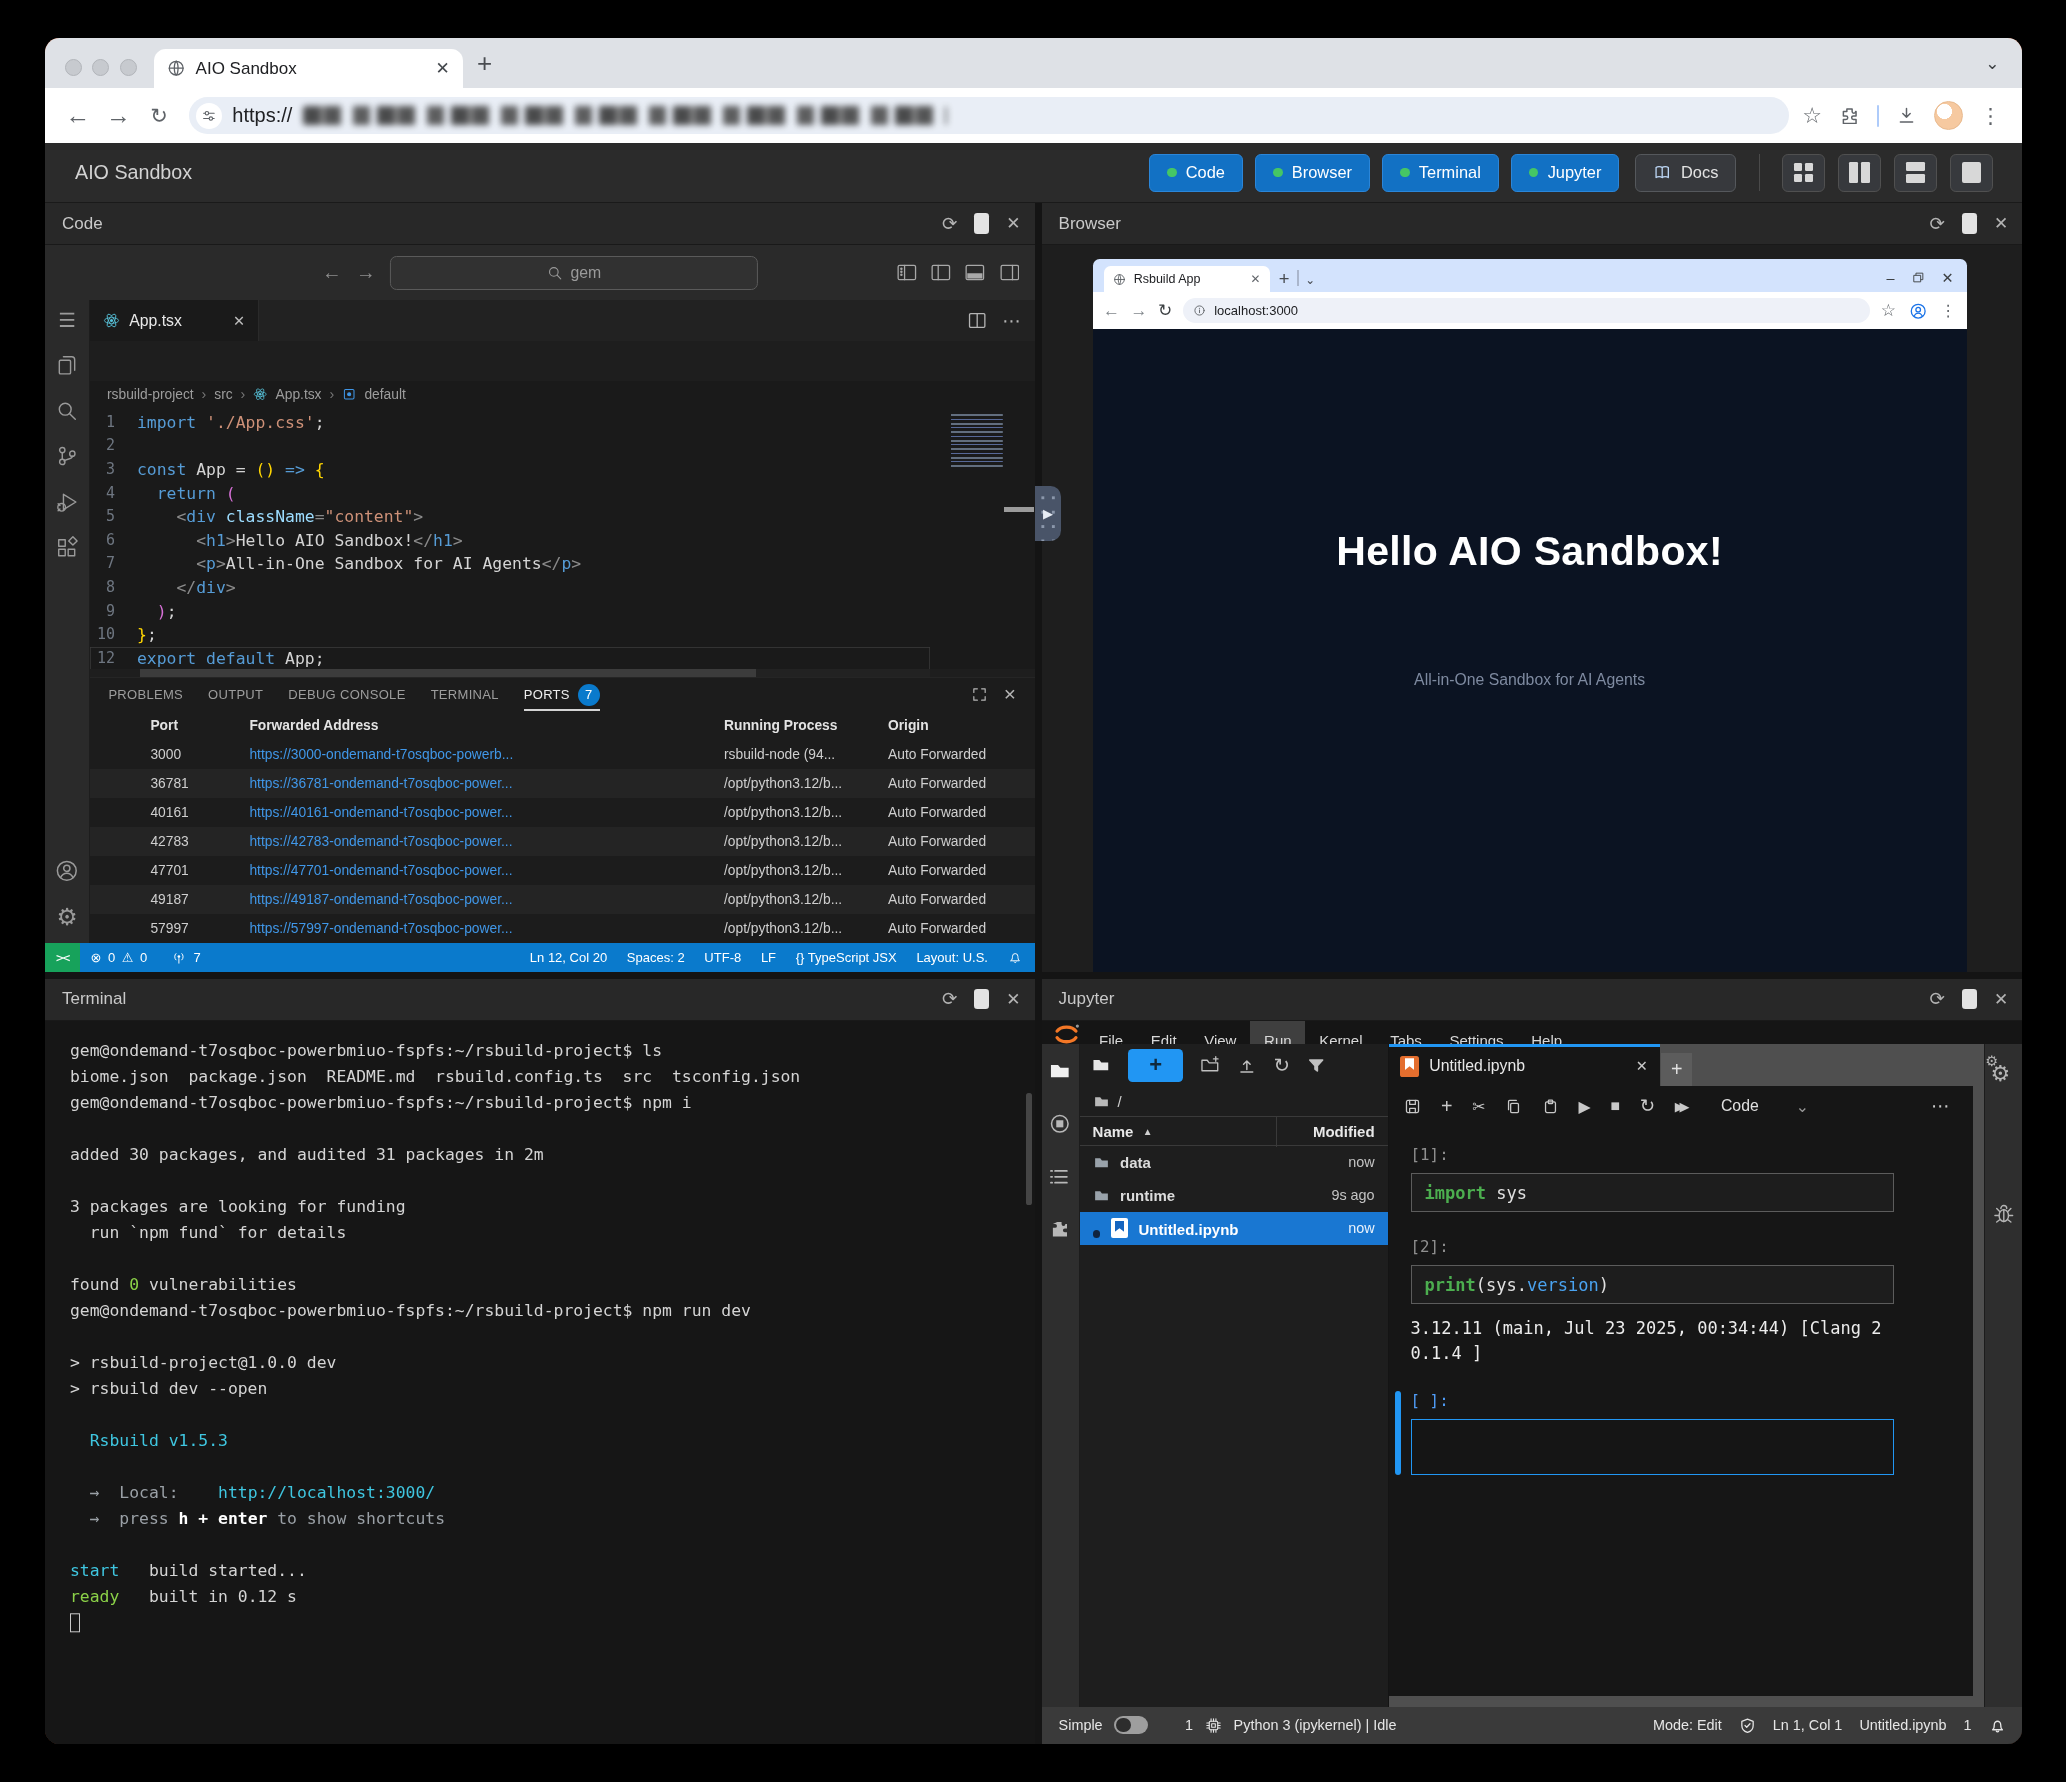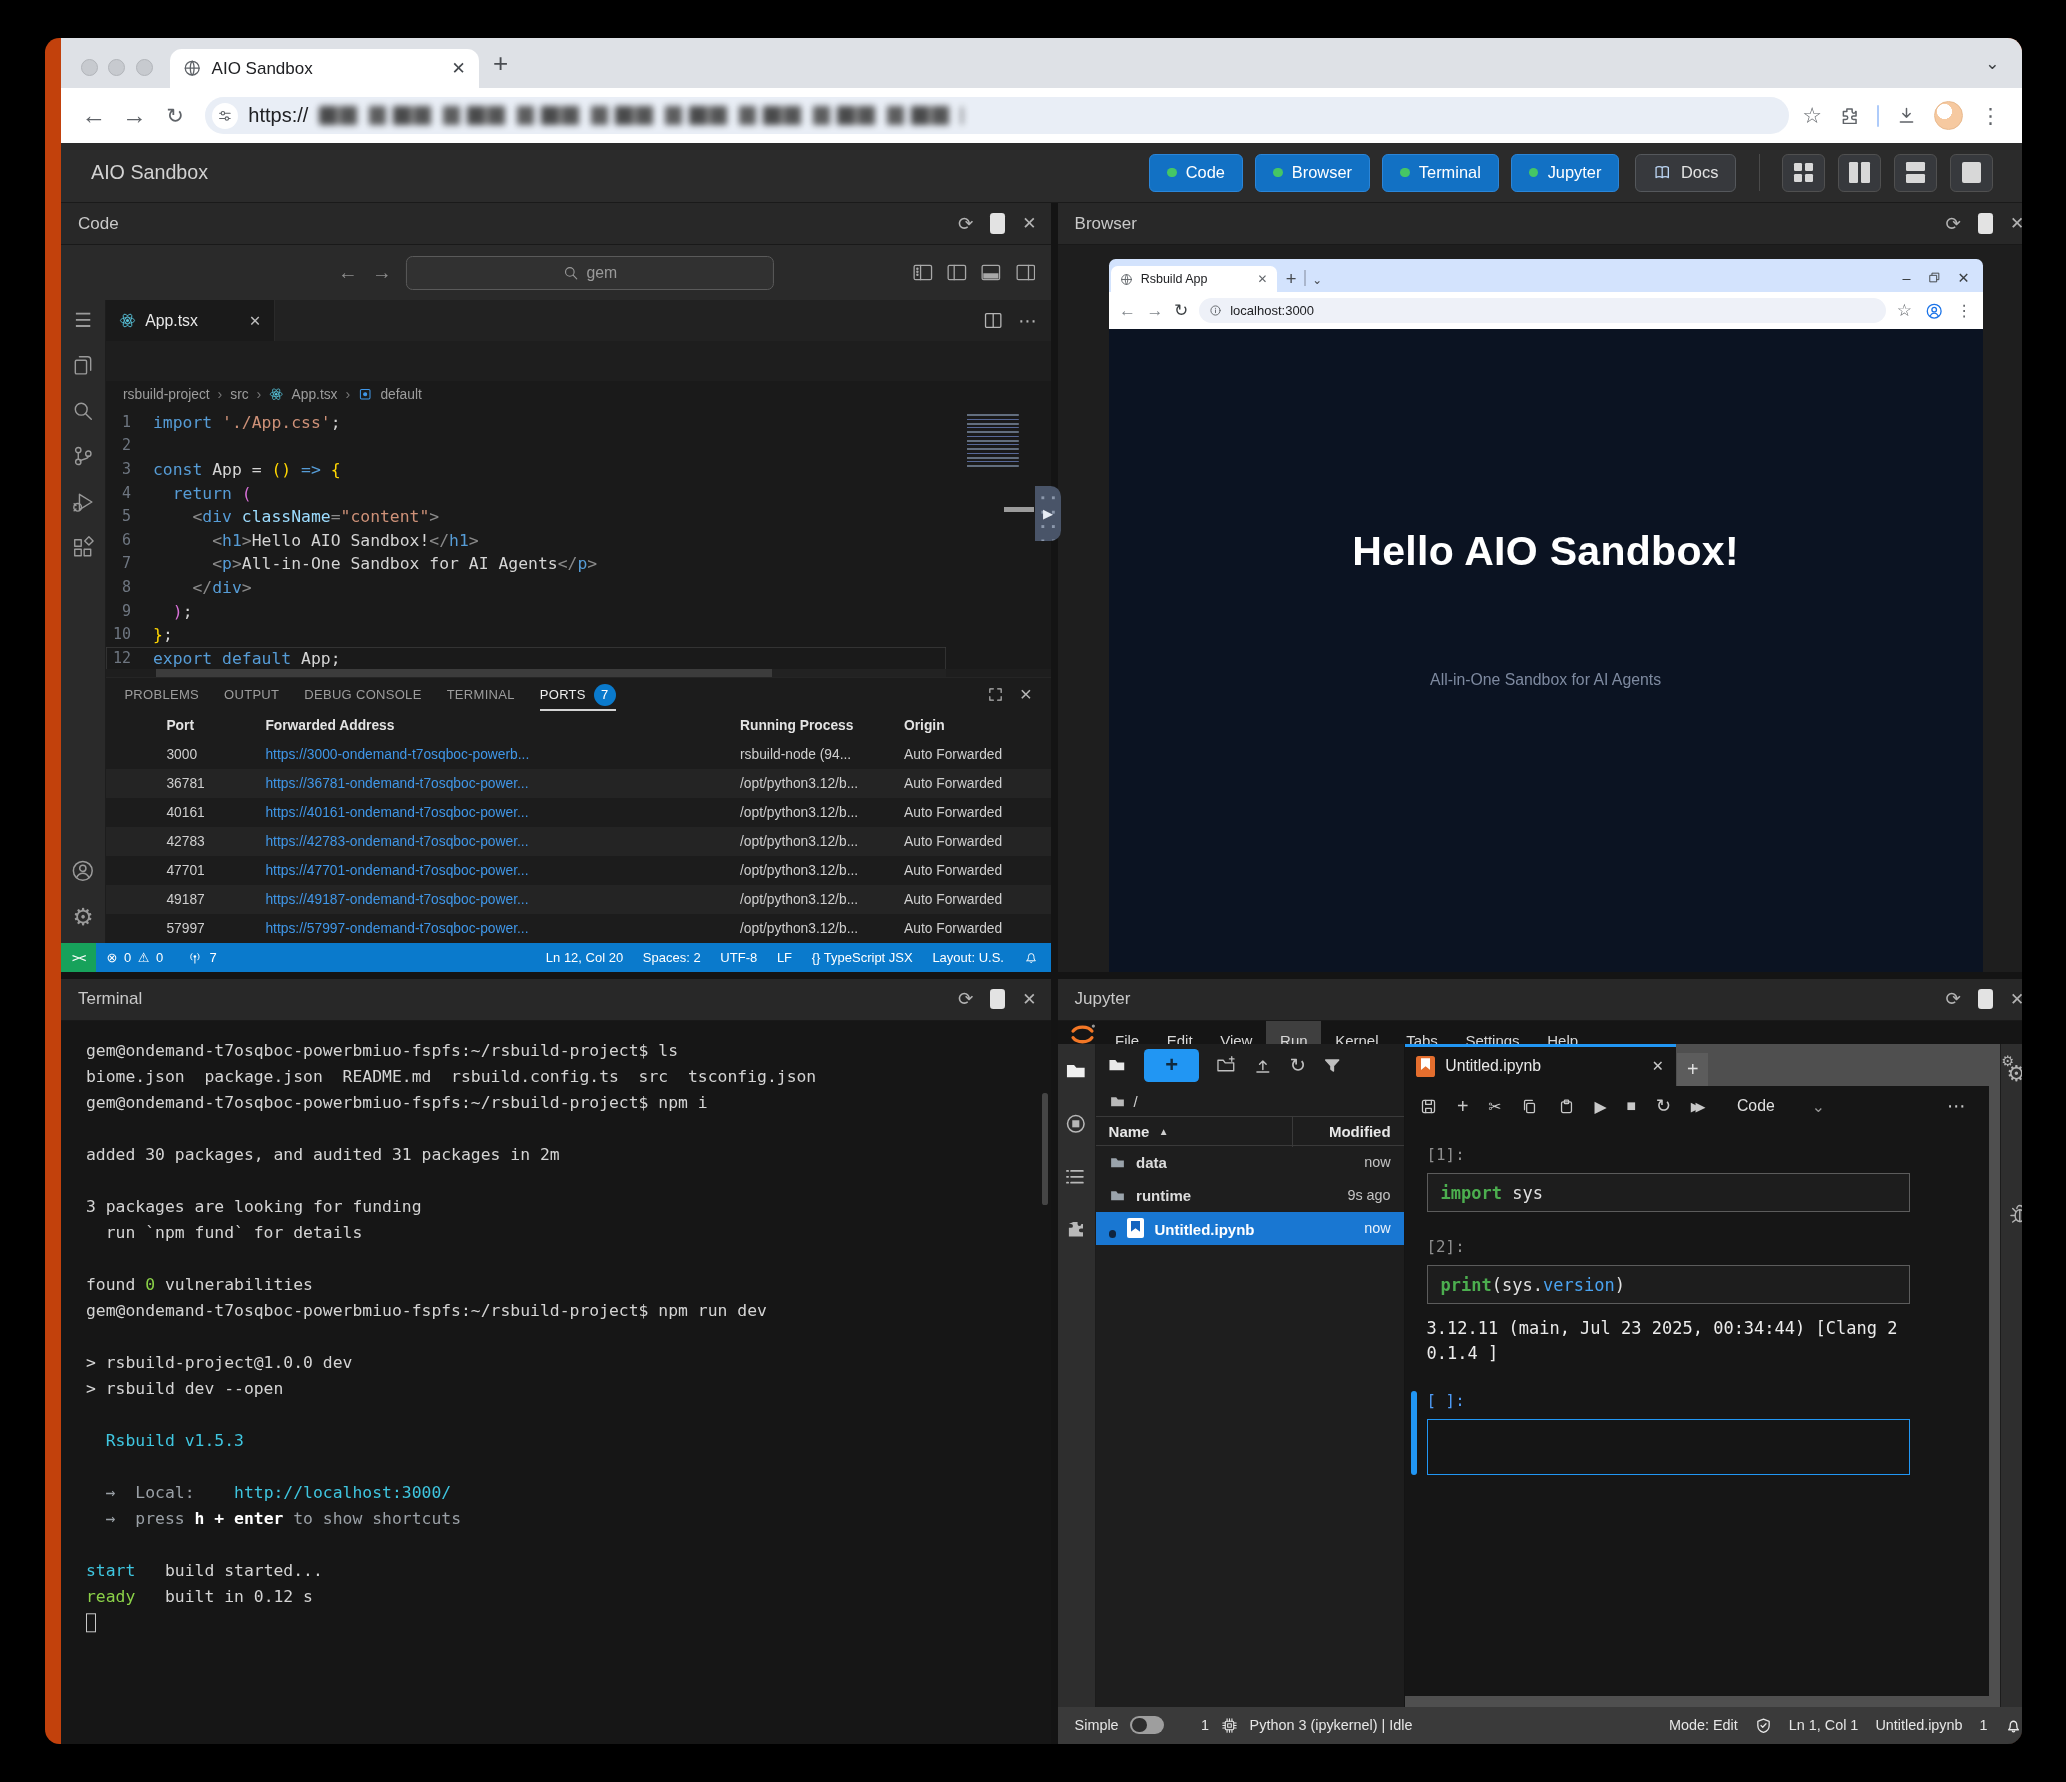--- a/index.html
+++ b/index.html
@@ -2,21 +2,21 @@
 <html style="font-size:10.5px"><head>
 <meta charset="utf-8">
 <style>
   * { margin:0; padding:0; box-sizing:border-box; }
   html,body { background:#000; }
   body { width:2066px; height:1782px; font-family:"Liberation Sans", sans-serif; position:relative; overflow:hidden; }
   svg { display:block; }
   .ic { stroke:currentColor; fill:none; stroke-width:1.7; stroke-linecap:round; stroke-linejoin:round; }
 
   
-  .chrome { position:absolute; left:45px; top:38px; width:1977px; height:1706px; border-radius:14.4px; overflow:hidden; background:#c2410c;padding-left:16px; }
+  .chrome { position:absolute; left:45px; top:38px; width:1977px; height:1706px; border-radius:14.4px; overflow:hidden; background:#c2410c; }
   .cr-tabstrip { height:50px; background:#dee1e6; display:flex; align-items:flex-end; }
   .lights { display:flex; gap:10.5px; padding:0 17px 11.8px 19.7px; }
   .light { width:17px; height:17px; border-radius:50%; background:#c7cacf; border:0.7px solid #b2b5ba; }
   .cr-tab { width:309px; height:39px; background:#fff; border-radius:11.8px 11.8px 0 0; display:flex; align-items:center; gap:10.5px; padding:0 13px; }
   .cr-tab-title { font-size:17px; color:#202124; flex:1; }
   .cr-tab-close { font-size:17px; color:#45494e; }
   .cr-newtab { font-size:26px; color:#4a4d52; font-weight:300; padding:0 17px 9.2px 14.4px; }
   .cr-tabsearch { margin-left:auto; margin-right:15.8px; margin-bottom:10.5px; width:27.6px; height:27.6px; border-radius:50%; display:flex; align-items:center; justify-content:center; color:#3c4043; font-size:17px; }
   .cr-toolbar { height:55px; background:#fff; display:flex; align-items:center; gap:6.6px; padding:0 15.8px; }
   .cr-nav { color:#5f6368; font-size:25px; width:34px; text-align:center; }
@@ -101,21 +101,21 @@
   .port-row .addr { color:#4097e8; overflow:hidden; white-space:nowrap; }
   .vs-status { height:29px; background:#0a7acc; display:flex; align-items:center; color:#fff; font-size:13px; flex:none; }
   .st-remote { width:35px; height:100%; background:#17a25b; display:flex; align-items:center; justify-content:center; font-family:"DejaVu Sans Mono", monospace; font-size:13px; letter-spacing:-1.3px; }
   .st-left { display:flex; align-items:center; gap:6.6px; padding-left:10.5px; }
   .st-left .gap { width:10.5px; }
   .st-right { margin-left:auto; display:flex; align-items:center; gap:19.7px; padding-right:13px; }
 
   
   .mini { margin:14.4px 56px 0 51px; flex:1; display:flex; flex-direction:column; min-height:0; }
   .m-tabstrip { height:33px; background:#d3e3fd; border-radius:6.6px 6.6px 0 0; display:flex; align-items:flex-end; }
-  .m-tab { margin-left:2px; width:166px; height:26px; background:#fff; border-radius:6.6px 6.6px 0 0; display:flex; align-items:center; gap:7.9px; padding:0 9.2px; font-size:12.5px; color:#202124; }
+  .m-tab { margin-left:11px; width:166px; height:26px; background:#fff; border-radius:6.6px 6.6px 0 0; display:flex; align-items:center; gap:7.9px; padding:0 9.2px; font-size:12.5px; color:#202124; }
   .m-tab-close { margin-left:auto; font-size:11.8px; color:#5f6368; }
   .m-newtab { font-size:18.4px; color:#474b50; padding:0 7.9px 2.6px 9.2px; }
   .m-vsep { width:1.3px; height:15.8px; background:#aab6cc; margin-bottom:6.6px; }
   .m-chev { color:#474b50; font-size:11.8px; padding:0 6.6px 5.3px; }
   .m-winacts { margin-left:auto; display:flex; align-items:center; gap:17px; padding:0 13px 6.6px; color:#3c4043; font-size:14.4px; }
   .m-toolbar { height:37px; background:#fff; display:flex; align-items:center; gap:10.5px; padding:0 10.5px; }
   .m-nav { color:#80868b; font-size:17px; }
   .m-reload { color:#3c4043; font-size:17px; }
   .m-pill { flex:1; height:25px; background:#eef1f8; border-radius:12.5px; display:flex; align-items:center; gap:7.9px; padding:0 10.5px; color:#202124; font-size:13px; }
   .m-pill .i { color:#5f6368; }

